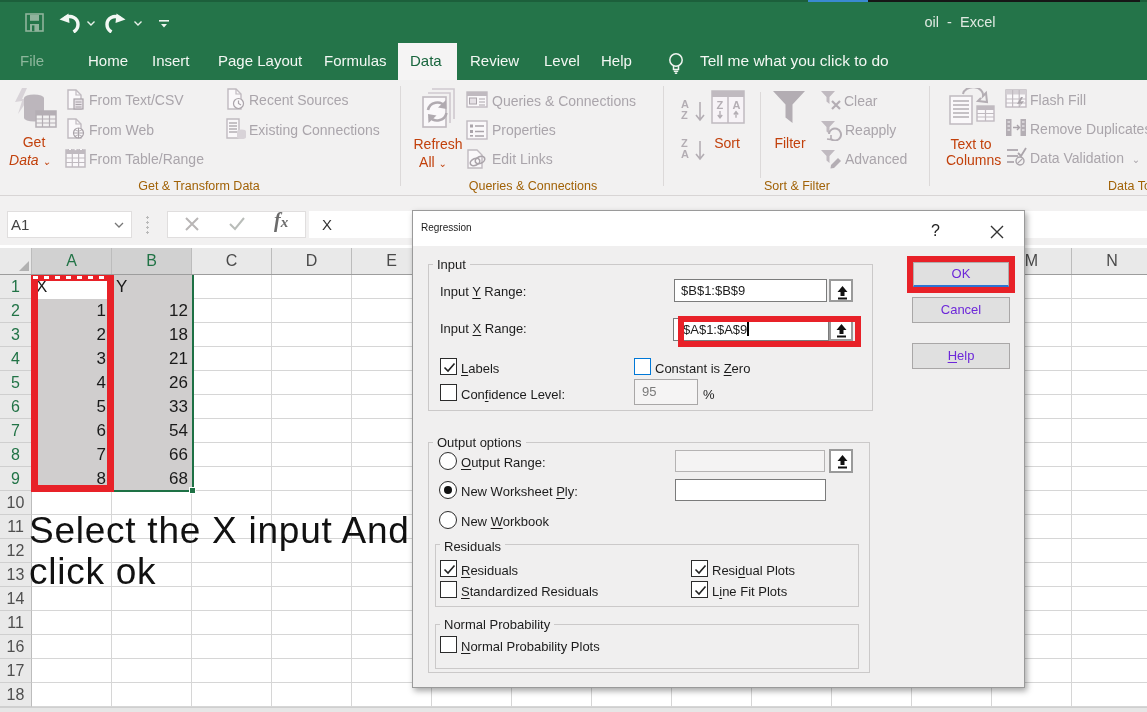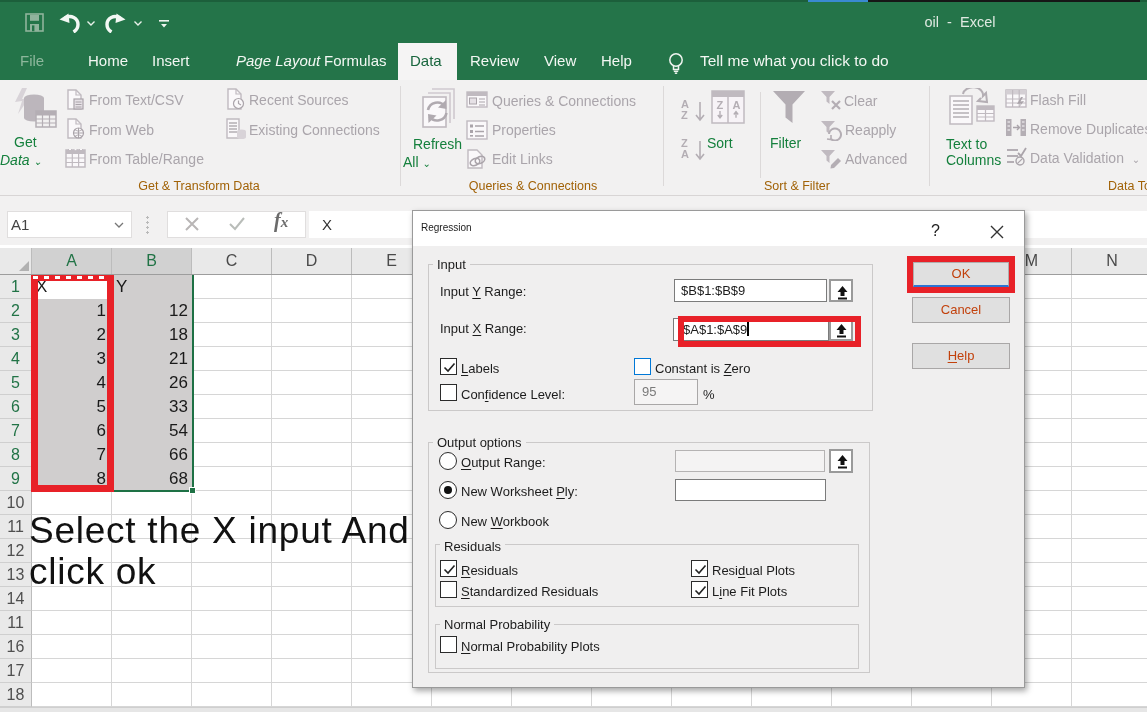--- a/index.html
+++ b/index.html
@@ -8,21 +8,21 @@
   .abs { position:absolute; }
   
   #topline { left:0; top:0; width:1147px; height:2px; background:#1c5f3b; }
   #titlebar { left:0; top:2px; width:1147px; height:40px; background:#247449; }
   #tabrow { left:0; top:42px; width:1147px; height:38px; background:#247449; }
   .tab { position:absolute; top:0; height:38px; line-height:38px; color:#f3f7f3; font-size:15px; }
   #ribbon { left:0; top:80px; width:1147px; height:116px; background:#f2f1f1; border-bottom:1px solid #d8d5d5; }
   .rsep { position:absolute; top:6px; width:1px; height:100px; background:#dcd9d9; }
   .glabel { position:absolute; top:99px; font-size:12.5px; color:#a16207; width:200px; text-align:center; }
   .rtxt { position:absolute; font-size:14px; color:#aaa5ab; white-space:nowrap; }
-  .rbig { position:absolute; font-size:14px; color:#15803d; text-align:left; white-space:nowrap; }
+  .rbig { position:absolute; font-size:14px; color:#c2410c; text-align:center; white-space:nowrap; }
   
   #fbar { left:0; top:196px; width:1147px; height:52px; background:#f2f1f1; border-bottom:1px solid #d9d7d7; }
   .wbox { position:absolute; background:#fff; }
   
   #sheet { left:0; top:245px; width:1147px; height:462px; background:#fff; }
   #colhdr { left:0; top:248px; width:1147px; height:27px; background:#e9e9e9; border-bottom:1px solid #9d9d9d;}
   .chdr { position:absolute; top:0; height:26px; line-height:26px; text-align:center; font-size:16px; color:#4a4a4a; border-right:1px solid #bcbcbc; }
   .rhdr { position:absolute; left:0; width:32px; height:24px; line-height:24px; text-align:center; font-size:16px; color:#4f4f4f; background:#e9e9e9; border-bottom:1px solid #cfcfcf; border-right:1px solid #bcbcbc;}
   .cell { position:absolute; height:24px; line-height:24px; font-size:17px; color:#1a1a1a; }
   .num { text-align:right; }
@@ -30,21 +30,21 @@
   #dlg { left:412px; top:210px; width:613px; height:478px; background:#f0efef; border:1px solid #9a9a9a; box-shadow:2px 3px 6px rgba(0,0,0,0.35); }
   .grp { position:absolute; border:1px solid #cbc9c9; }
   .grplabel { position:absolute; background:#f0efef; padding:0 4px; font-size:13px; color:#1c1c1c; }
   .dtxt { position:absolute; font-size:13px; color:#1c1c1c; white-space:nowrap; }
   .cb { position:absolute; width:17px; height:17px; background:#fff; border:1.5px solid #2b2b2b; }
   .cb svg { position:absolute; left:1px; top:1px; }
   .radio { position:absolute; width:18px; height:18px; background:#fff; border:1.5px solid #2b2b2b; border-radius:50%; }
   .radio.sel::after { content:""; position:absolute; left:3.5px; top:3.5px; width:8px; height:8px; background:#111; border-radius:50%; }
   .tbox { position:absolute; background:#fff; border:1px solid #7b7b7b; font-size:13px; color:#1c1c1c; line-height:22px; padding-left:6px; }
   .rsbtn { position:absolute; width:24px; height:25px; background:#fff; border:2px solid #9a9a9a; }
-  .btn { position:absolute; background:#e0e0e0; border:1px solid #a9a7a7; font-size:13px; color:#c2410c; text-align:center; }
+  .btn { position:absolute; background:#e0e0e0; border:1px solid #a9a7a7; font-size:13px; color:#6d28d9; text-align:center; }
   .redbox { position:absolute; border:6px solid #e82128; }
   u { text-decoration:underline; text-underline-offset:2px; }
 </style>
 </head>
 <body>
 <div class="abs" id="topline"></div>
 <div class="abs" style="left:808px;top:0;width:60px;height:2px;background:#3a8ad1;"></div>
 <div class="abs" style="left:868px;top:0;width:272px;height:2px;background:#161616;"></div>
 <div class="abs" id="titlebar">
 
@@ -76,26 +76,26 @@
   <svg class="abs" style="left:158px;top:17px;" width="12" height="10" viewBox="0 0 12 10">
     <rect x="1" y="1" width="10" height="1.6" fill="#eef4ef"></rect>
     <path d="M3 5 L9 5 L6 8.4 Z" fill="#eef4ef"></path>
   </svg>
   <div class="abs" style="left:860px;top:0;width:200px;height:40px;line-height:40px;text-align:center;color:#dfe9e1;font-size:14.5px;">oil&nbsp; -&nbsp; Excel</div>
 </div>
 <div class="abs" id="tabrow">
   <div class="tab" style="left:20px;color:#8db79c;">File</div>
   <div class="tab" style="left:88px;">Home</div>
   <div class="tab" style="left:152px;">Insert</div>
-  <div class="tab" style="left:236px;font-style:italic;">Page Layout</div>
+  <div class="tab" style="left:218px;">Page Layout</div>
   <div class="tab" style="left:324px;">Formulas</div>
   <div class="abs" style="left:398px;top:1px;width:59px;height:37px;background:#f5f4f4;"></div>
   <div class="tab" style="left:410px;color:#19663e;">Data</div>
   <div class="tab" style="left:470px;">Review</div>
-  <div class="tab" style="left:544px;">View</div>
+  <div class="tab" style="left:544px;">Level</div>
   <div class="tab" style="left:601px;">Help</div>
   <svg class="abs" style="left:667px;top:10px;" width="18" height="24" viewBox="0 0 18 24">
     <g stroke="#eef4ef" stroke-width="1.5" fill="none">
       <circle cx="9" cy="8" r="6.2"></circle>
       <path d="M6.5 14 L6.5 17.5 L11.5 17.5 L11.5 14"></path>
       <path d="M6.8 19.3 L11.2 19.3"></path>
       <path d="M7.8 21.2 L10.2 21.2"></path>
     </g>
   </svg>
   <div class="tab" style="left:700px;font-size:15.5px;">Tell me what you click to do</div>

